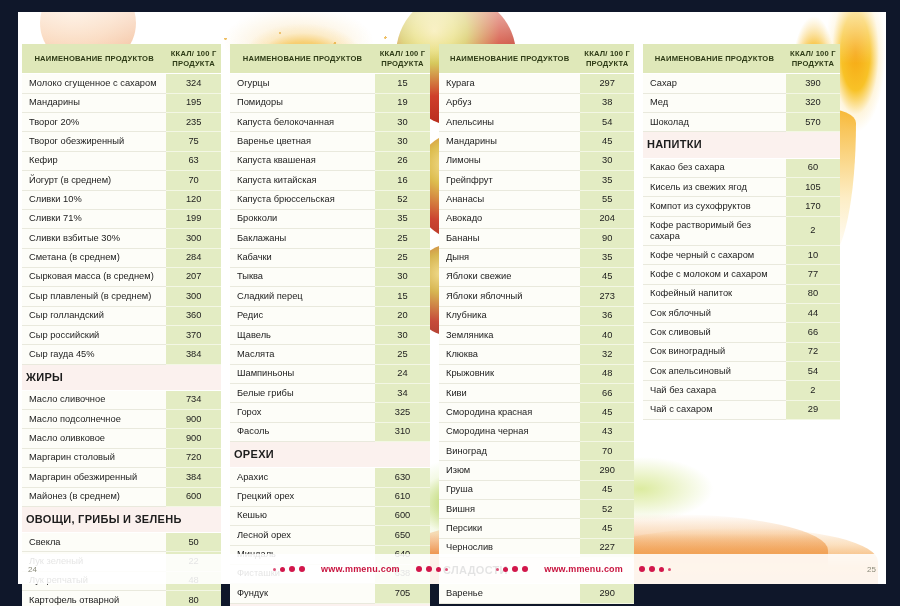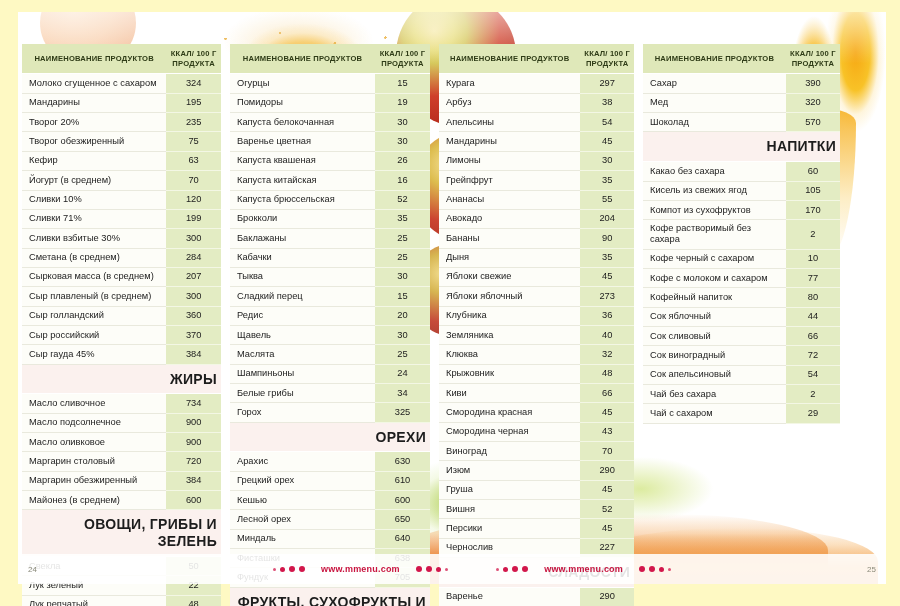--- a/index.html
+++ b/index.html
@@ -6,21 +6,21 @@
 
   html, body {
     width: 900px; height: 606px;
     font-family: "Liberation Sans", sans-serif;
     overflow: hidden;
   }
 
   #page {
     position: relative;
     width: 900px; height: 606px;
-    background: #fef9c3;
+    background: #0f172a;
   }
 
   
   .photo-layer { position: absolute; inset: 0; overflow: hidden; }
 
   .paper {
     position: absolute;
     left: 18px; top: 12px; right: 14px; bottom: 22px;
     background: #ffffff;
     overflow: hidden;
@@ -170,23 +170,23 @@
   }
   .cal td.val {
     text-align: center;
     background: #e3ecc3;
     border-bottom: 1px solid #f3f7e4;
     padding-left: 2px; padding-right: 2px;
   }
 
   .cal tr.section td {
     background: #fbf1ee;
-    text-align: right;
+    text-align: left;
     font-weight: bold;
-    font-size: 14px;
+    font-size: 11px;
     letter-spacing: .3px;
     color: #1d1d1d;
     padding: 6px 4px;
     border-bottom: 1px solid #ffffff;
     text-transform: uppercase;
   }
 
   .cal tr.two-line td { padding-top: 3px; padding-bottom: 3px; }
 
   
@@ -437,20 +437,24 @@
               <td class="val">24</td>
             </tr>
             <tr class="item">
               <td class="name">Белые грибы</td>
               <td class="val">34</td>
             </tr>
             <tr class="item">
               <td class="name">Горох</td>
               <td class="val">325</td>
             </tr>
+            <tr class="item">
+              <td class="name">Фасоль</td>
+              <td class="val">310</td>
+            </tr>
             <tr class="section">
               <td colspan="2">ОРЕХИ</td>
             </tr>
             <tr class="item">
               <td class="name">Арахис</td>
               <td class="val">630</td>
             </tr>
             <tr class="item">
               <td class="name">Грецкий орех</td>
               <td class="val">610</td>

